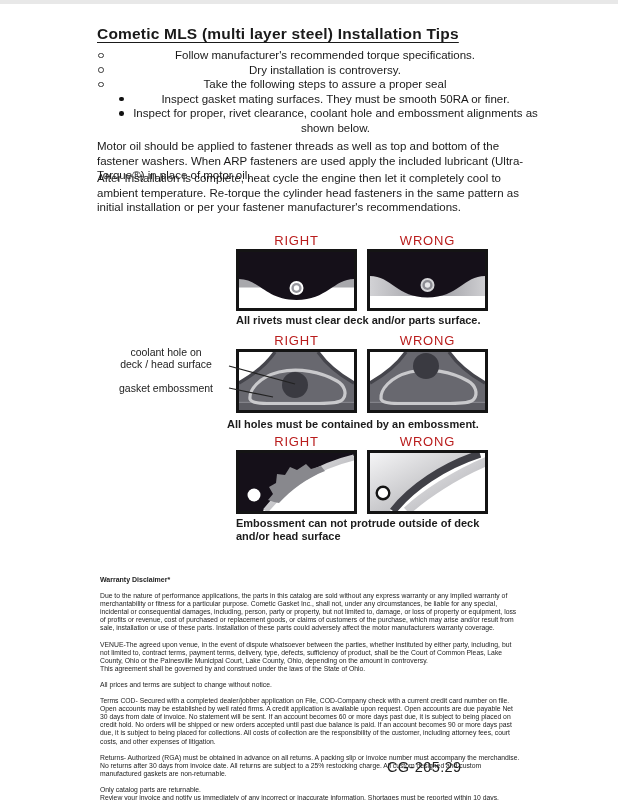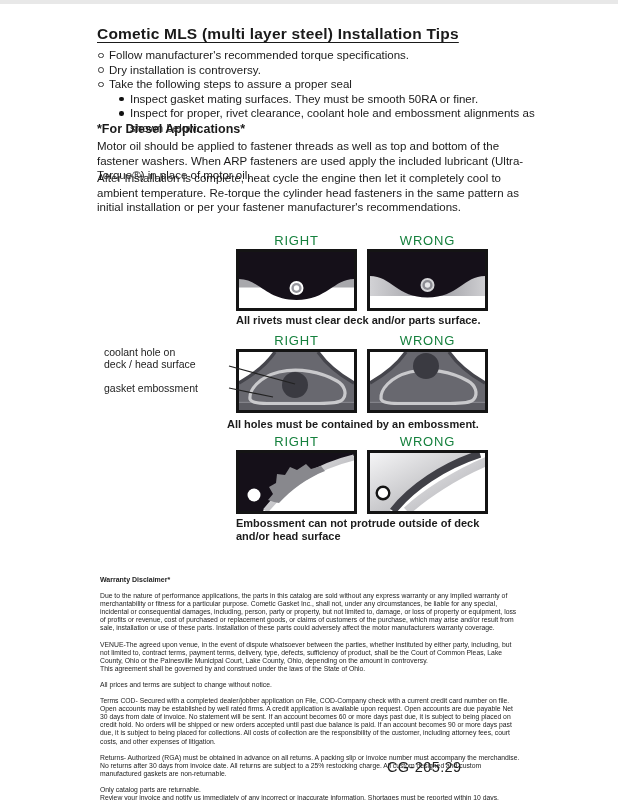--- a/index.html
+++ b/index.html
@@ -8,53 +8,52 @@
     font-family:"Liberation Sans", sans-serif;color:#1a1a1a;overflow:hidden;
     margin:4px auto;
   }
   .abs{position:absolute;}
   .pre{white-space:pre-line;}
   .doc-title{
     left:97px;top:21px;font-size:15.5px;font-weight:bold;letter-spacing:.2px;
     text-decoration:underline;text-underline-offset:3px;
   }
   .tips{left:97px;top:44px;width:444px;font-size:11.5px;line-height:14.6px;}
-  .tip{position:relative;padding-left:12px;}
+  .tip{position:relative;padding-left:12px;text-align:center;}
   .tip.l2{margin-left:21px;}
   .tip.l1::before{content:"";position:absolute;left:1px;top:4.6px;width:3.6px;height:3.6px;
     border:1px solid #3a3a3a;border-radius:50%;}
   .tip.l2::before{content:"";position:absolute;left:1px;top:5px;width:4.6px;height:4.6px;
     background:#111;border-radius:50%;}
   .diesel-h{left:97px;top:118px;font-size:12.5px;font-weight:bold;}
   .body-p{left:97px;width:440px;font-size:11.5px;line-height:14.6px;}
-  .rw-label{top:0;width:121px;text-align:center;font-size:13px;letter-spacing:.8px;color:#15803d;}
+  .rw-label{top:0;width:121px;text-align:center;font-size:13px;letter-spacing:.8px;color:#b91c1c;}
   .panel{border:3px solid #141414;display:block;background:#fff;}
   .cap{font-size:11px;font-weight:600;color:#1c1c1c;line-height:13px;}
-  .side-label{left:104px;width:124px;text-align:left;font-size:10.5px;line-height:12px;color:#222;}
+  .side-label{left:104px;width:124px;text-align:center;font-size:10.5px;line-height:12px;color:#222;}
   .warranty{left:100px;top:572px;width:421px;font-size:6.8px;line-height:8.1px;color:#232323;}
   .warranty h4{font-size:7px;margin:0 0 8px 0;}
   .warranty p{margin:0 0 8px 0;}
   .doc-code{left:387px;top:755px;font-size:14.5px;letter-spacing:.4px;color:#222;}
 </style>
 </head>
 <body>
 
 <div class="page">
 
   <div class="abs doc-title">Cometic MLS (multi layer steel) Installation Tips</div>
 
   <div class="abs tips">
     <div class="tip l1"><span>Follow manufacturer's recommended torque specifications.</span></div>
     <div class="tip l1"><span>Dry installation is controversy.</span></div>
     <div class="tip l1"><span>Take the following steps to assure a proper seal</span></div>
     <div class="tip l2"><span>Inspect gasket mating surfaces.  They must be smooth 50RA or finer.</span></div>
     <div class="tip l2"><span>Inspect for proper, rivet clearance, coolant hole and embossment alignments as shown below.</span></div>
   </div>
 
-  <div class="abs diesel-h">*For Diesel Applications*</div>
   <div class="abs body-p" style="top:135px;">Motor oil should be applied to fastener threads as well as top and bottom of the fastener washers. When ARP fasteners are used apply the included lubricant (Ultra-Torque®) in place of motor oil.</div>
   <div class="abs body-p" style="top:167px;">After Installation is complete, heat cycle the engine then let it completely cool to ambient temperature. Re-torque the cylinder head fasteners in the same pattern as initial installation or per your fastener manufacturer's recommendations.</div>
 
   <div class="abs rw-label" style="left:236px;top:229px;">RIGHT</div>
   <div class="abs rw-label" style="left:367px;top:229px;">WRONG</div>
 
   <svg class="abs panel" style="left:236px;top:245px;" width="115" height="56" viewBox="0 0 115 56">
     <rect x="0" y="0" width="115" height="56" fill="#ffffff"></rect>
     <rect x="0" y="27" width="115" height="8.5" fill="#a8a8ac"></rect>
     <path d="M0 0 H115 V27 C95 27 88 48 57.5 48 C27 48 20 27 0 27 Z" fill="#151019"></path>

